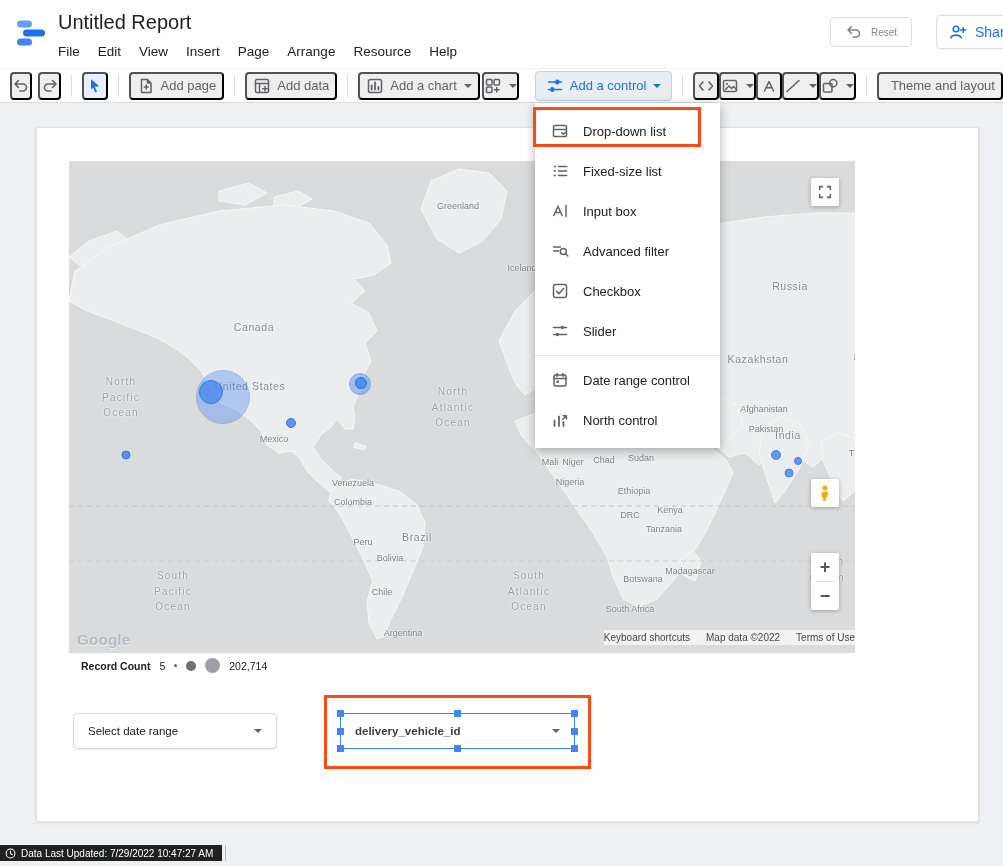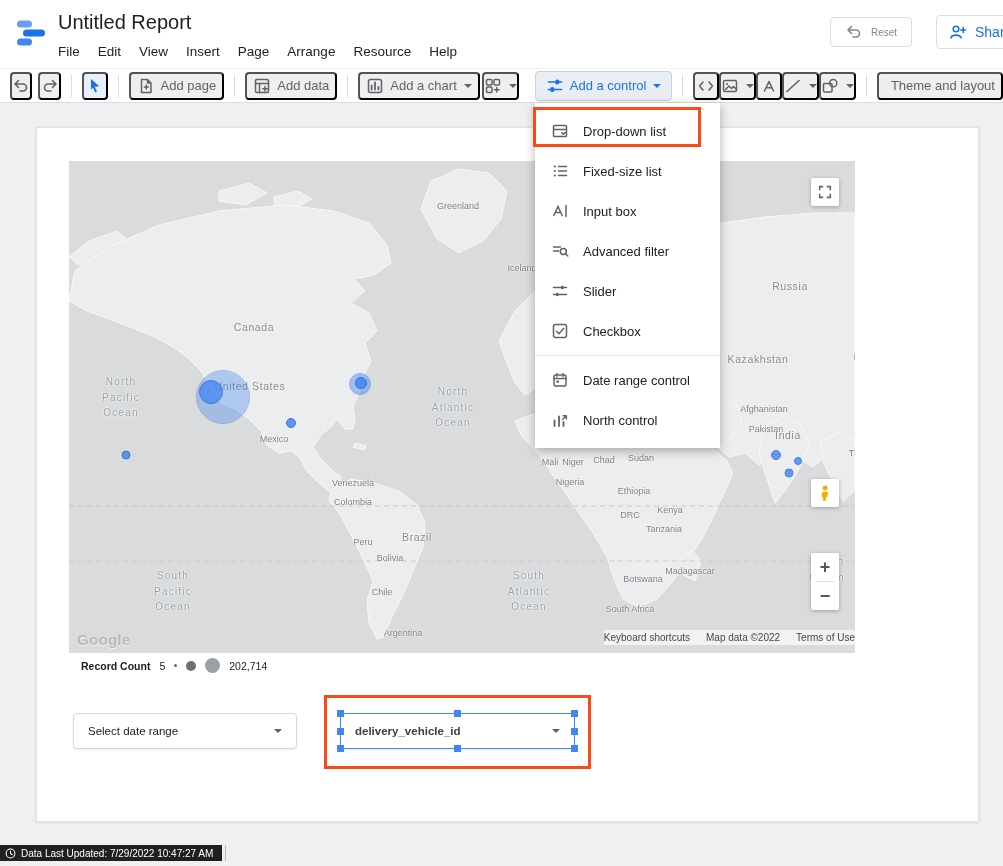--- a/index.html
+++ b/index.html
@@ -64,21 +64,21 @@
   .legend .metric{font-weight:bold}
   .lg-dot{border-radius:50%;flex:none}
   .lg-d1{width:3px;height:3px;background:#5f6368}
   .lg-d2{width:10px;height:10px;background:#6d7073}
   .lg-d3{width:15px;height:15px;background:#9aa0a6}
 
   
   .ctl{position:absolute;top:585px;height:36px;background:#fff;border:1px solid #d6d9dc;border-radius:4px;
     box-shadow:0 1px 2px rgba(0,0,0,.07);display:flex;align-items:center;padding:0 14px;font-size:11.5px;color:#202124}
   .ctl .caret{margin-left:auto;color:#5f6368}
-  .date-ctl{left:36px;width:224px}
+  .date-ctl{left:36px;width:204px}
   .veh-ctl{left:303px;width:235px;font-weight:bold;color:#3c4043}
   .sel-border{position:absolute;inset:-1px;border:1px solid #4285f4;pointer-events:none}
   .handle{position:absolute;width:7px;height:7px;background:#4285f4;z-index:5}
   .h-tl{left:-4px;top:-4px}.h-tm{left:calc(50% - 3.5px);top:-4px}.h-tr{right:-4px;top:-4px}
   .h-ml{left:-4px;top:calc(50% - 3.5px)}.h-mr{right:-4px;top:calc(50% - 3.5px)}
   .h-bl{left:-4px;bottom:-4px}.h-bm{left:calc(50% - 3.5px);bottom:-4px}.h-br{right:-4px;bottom:-4px}
   .hl-rect{position:absolute;border:3px solid #fa4b16;pointer-events:none;z-index:40}
   .veh-hl{left:287px;top:567px;width:267px;height:74px}
 
   
@@ -447,36 +447,36 @@
       <svg width="18" height="18" viewBox="0 0 18 18" fill="none" stroke="currentColor" stroke-width="1.5" stroke-linecap="round">
         <path d="M2.5 5 h7 M2.5 9 h5"></path>
           <circle cx="12.3" cy="9.5" r="3"></circle>
           <path d="M14.5 11.7 L16.8 14"></path>
       </svg>
     </span>
     <span>Advanced filter</span>
   </div>
   <div class="menu-item">
     <span class="mi-icon ic">
+      <svg width="18" height="18" viewBox="0 0 18 18" fill="none" stroke="currentColor" stroke-width="1.5" stroke-linecap="round" stroke-linejoin="round">
+        <rect x="2.5" y="2.5" width="13" height="13" rx="2"></rect>
+          <path d="M5.5 9.3 l2.4 2.4 4.8-5.2"></path>
+      </svg>
+    </span>
+    <span>Checkbox</span>
+  </div>
+  <div class="menu-item">
+    <span class="mi-icon ic">
       <svg width="18" height="18" viewBox="0 0 18 18" fill="none" stroke="currentColor" stroke-width="1.5" stroke-linecap="round">
         <path d="M2.5 5.5 h13 M2.5 12.5 h13"></path>
           <rect x="10" y="3.7" width="2.6" height="3.6" rx="1.2" fill="currentColor" stroke="none"></rect>
         <rect x="5" y="10.7" width="2.6" height="3.6" rx="1.2" fill="currentColor" stroke="none"></rect>
       </svg>
     </span>
     <span>Slider</span>
-  </div>
-  <div class="menu-item">
-    <span class="mi-icon ic">
-      <svg width="18" height="18" viewBox="0 0 18 18" fill="none" stroke="currentColor" stroke-width="1.5" stroke-linecap="round" stroke-linejoin="round">
-        <rect x="2.5" y="2.5" width="13" height="13" rx="2"></rect>
-          <path d="M5.5 9.3 l2.4 2.4 4.8-5.2"></path>
-      </svg>
-    </span>
-    <span>Checkbox</span>
   </div>
   <div class="menu-div"></div>
   <div class="menu-item">
     <span class="mi-icon ic">
       <svg width="18" height="18" viewBox="0 0 18 18" fill="none" stroke="currentColor" stroke-width="1.5" stroke-linecap="round" stroke-linejoin="round">
         <rect x="3" y="4" width="12" height="11" rx="1.5"></rect>
           <path d="M3 7.5 h12 M6 2.5 v3 M12 2.5 v3"></path>
           <rect x="5.5" y="9.5" width="2.4" height="2.4" fill="currentColor" stroke="none"></rect>
       </svg>
     </span>

